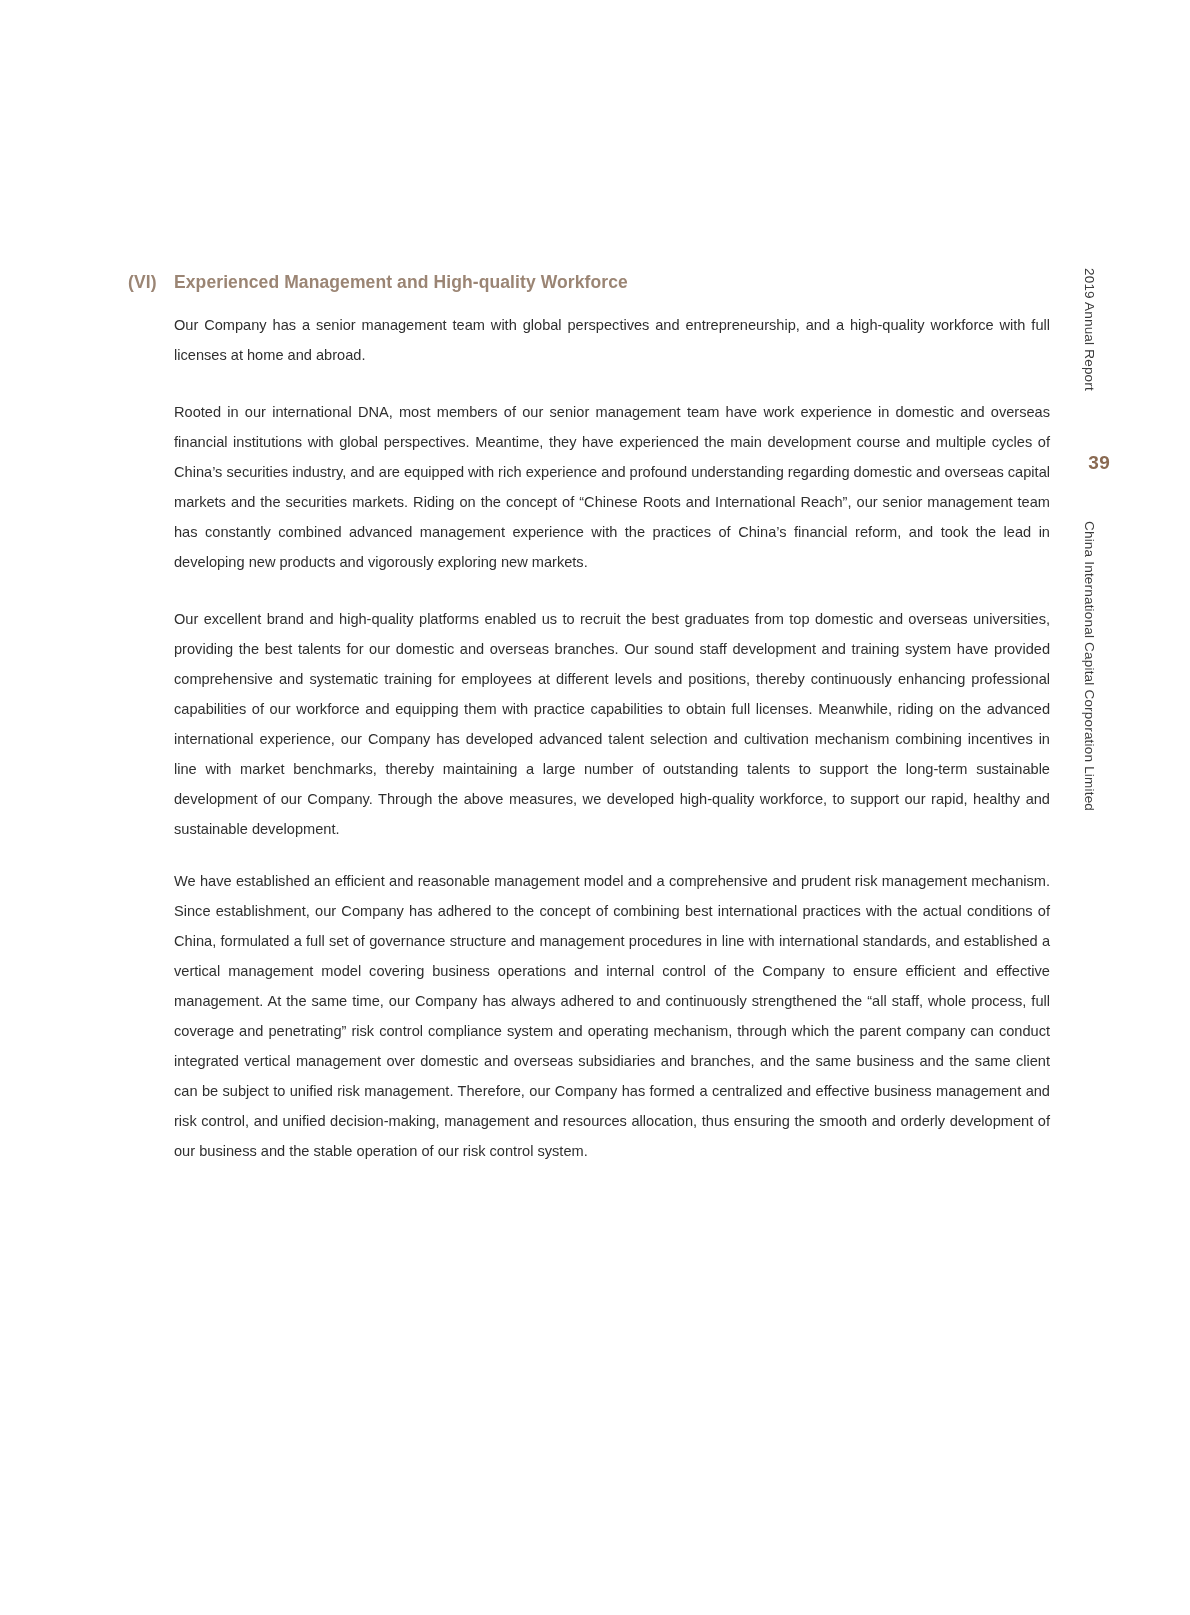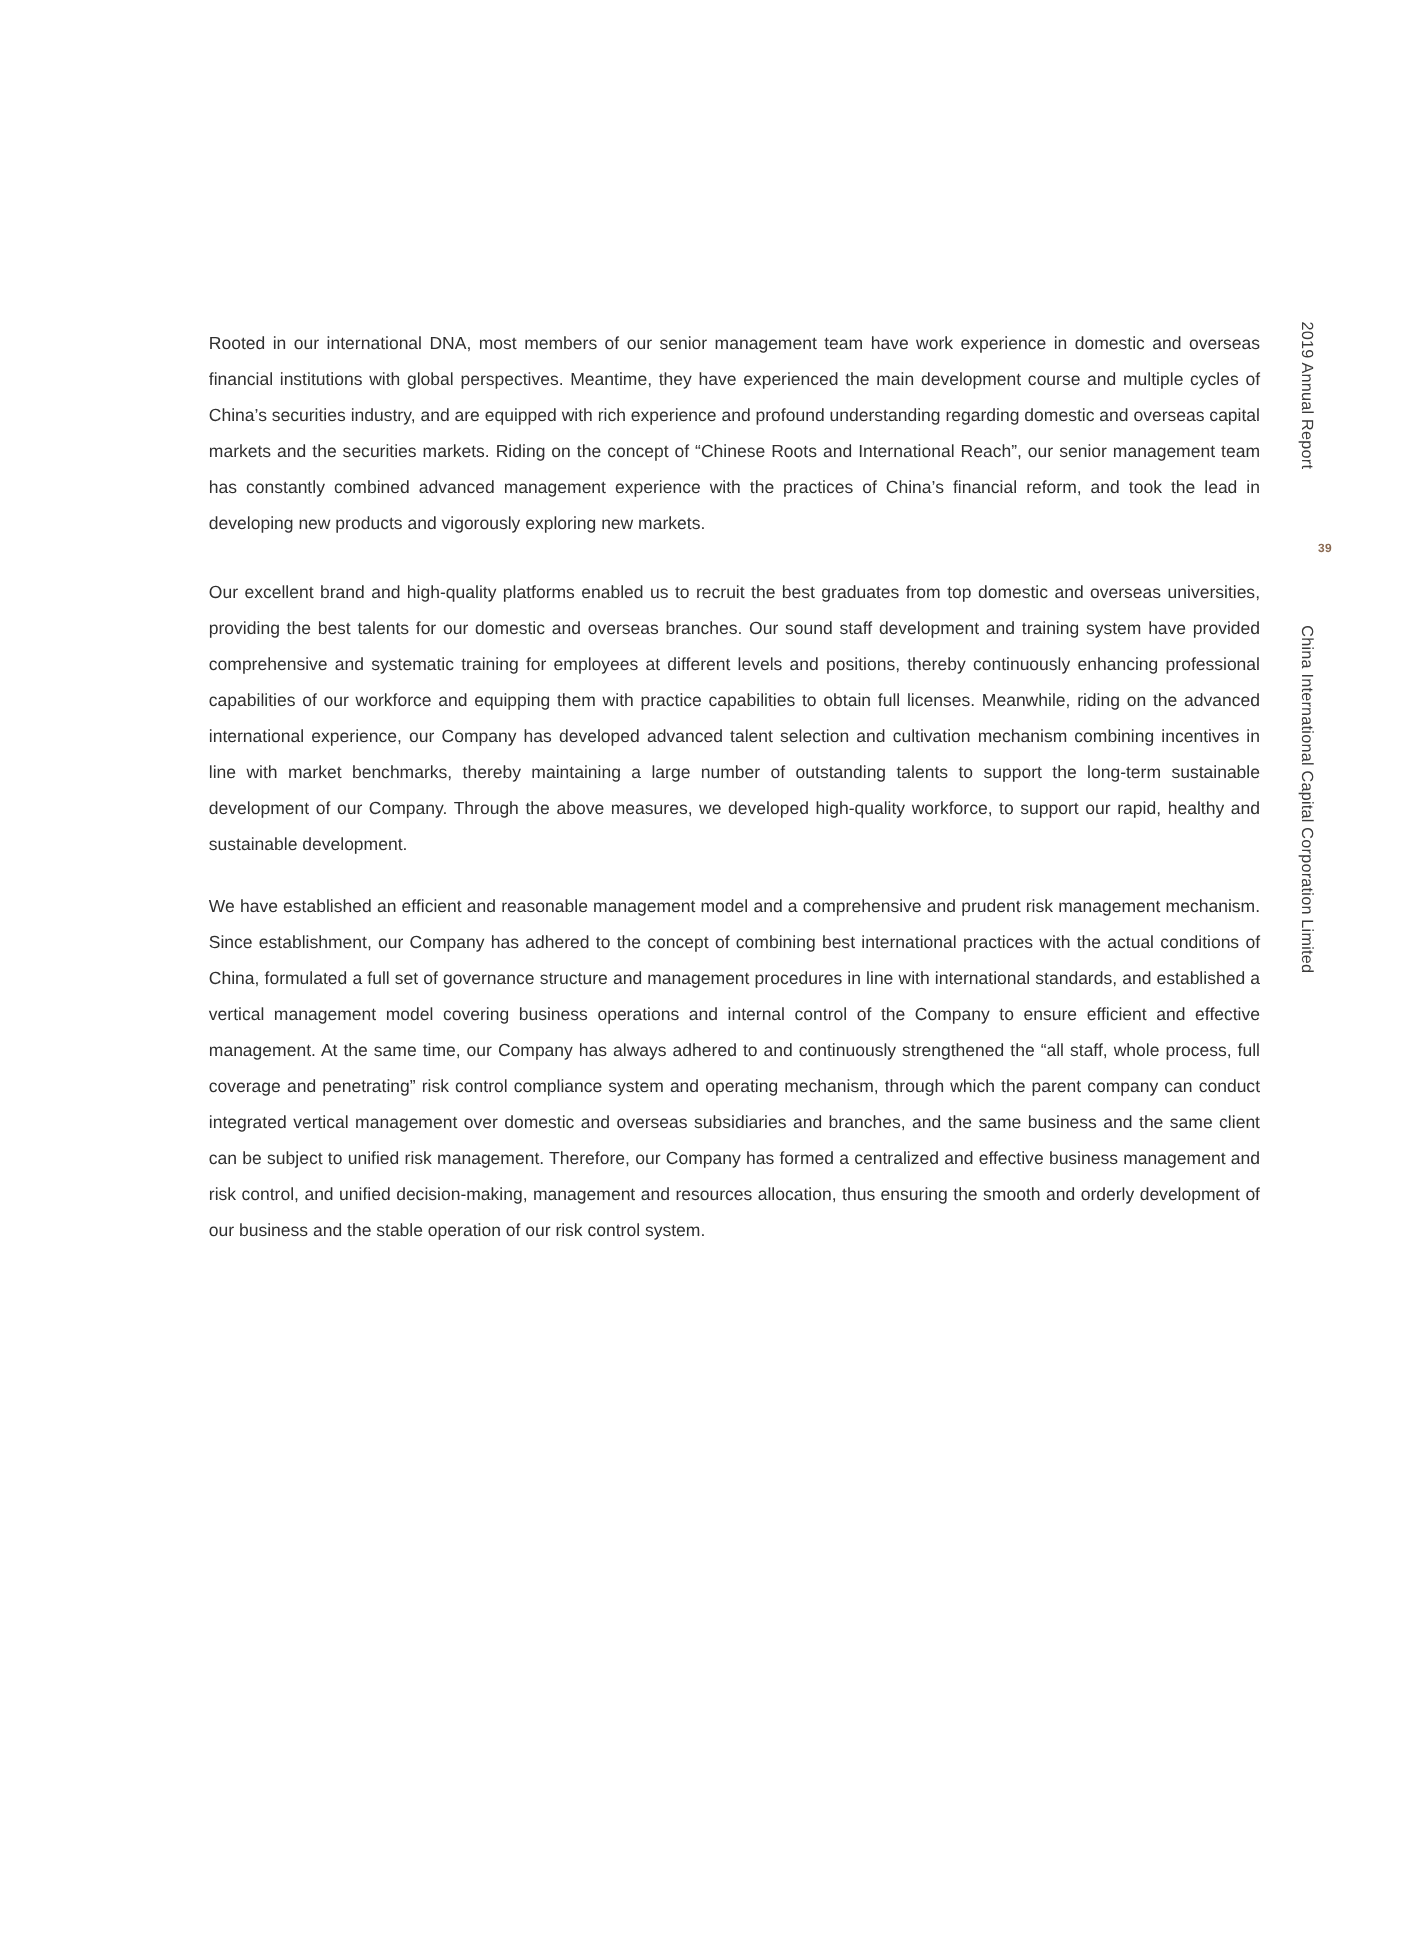--- a/index.html
+++ b/index.html
@@ -40,21 +40,21 @@
   .vert-text.report {
     top: 0;
   }
   .vert-text.company {
     top: 253px;
   }
   .page-number {
     position: absolute;
     right: 80px;
     top: 452px;
-    font-size: 10px;
+    font-size: 19px;
     font-weight: 700;
     color: #8a6a52;
     letter-spacing: 0.3px;
   }
 
   
   .content {
     position: absolute;
     left: 128px;
     top: 272px;
@@ -113,21 +113,26 @@
   <div class="side-rail">
     <div class="vert-text report">2019 Annual Report</div>
     <div class="vert-text company">China International Capital Corporation Limited</div>
   </div>
 
   <div class="page-number">39</div>
 
   <div class="content">
 
     <div class="section first">
+      <div class="section-heading">
+        <span class="numeral">(VI)</span>
+        <span class="htext">Experienced Management and High-quality Workforce</span>
+      </div>
       <div class="body-block">
+        <p class="para">Our Company has a senior management team with global perspectives and entrepreneurship, and a high-quality workforce with full licenses at home and abroad.</p>
         <p class="para">Rooted in our international DNA, most members of our senior management team have work experience in domestic and overseas financial institutions with global perspectives. Meantime, they have experienced the main development course and multiple cycles of China’s securities industry, and are equipped with rich experience and profound understanding regarding domestic and overseas capital markets and the securities markets. Riding on the concept of “Chinese Roots and International Reach”, our senior management team has constantly combined advanced management experience with the practices of China’s financial reform, and took the lead in developing new products and vigorously exploring new markets.</p>
         <p class="para">Our excellent brand and high-quality platforms enabled us to recruit the best graduates from top domestic and overseas universities, providing the best talents for our domestic and overseas branches. Our sound staff development and training system have provided comprehensive and systematic training for employees at different levels and positions, thereby continuously enhancing professional capabilities of our workforce and equipping them with practice capabilities to obtain full licenses. Meanwhile, riding on the advanced international experience, our Company has developed advanced talent selection and cultivation mechanism combining incentives in line with market benchmarks, thereby maintaining a large number of outstanding talents to support the long-term sustainable development of our Company. Through the above measures, we developed high-quality workforce, to support our rapid, healthy and sustainable development.</p>
       </div>
     </div>
 
     <div class="section second">
       <div class="body-block">
         <p class="para">We have established an efficient and reasonable management model and a comprehensive and prudent risk management mechanism. Since establishment, our Company has adhered to the concept of combining best international practices with the actual conditions of China, formulated a full set of governance structure and management procedures in line with international standards, and established a vertical management model covering business operations and internal control of the Company to ensure efficient and effective management. At the same time, our Company has always adhered to and continuously strengthened the “all staff, whole process, full coverage and penetrating” risk control compliance system and operating mechanism, through which the parent company can conduct integrated vertical management over domestic and overseas subsidiaries and branches, and the same business and the same client can be subject to unified risk management. Therefore, our Company has formed a centralized and effective business management and risk control, and unified decision-making, management and resources allocation, thus ensuring the smooth and orderly development of our business and the stable operation of our risk control system.</p>
       </div>
     </div>

